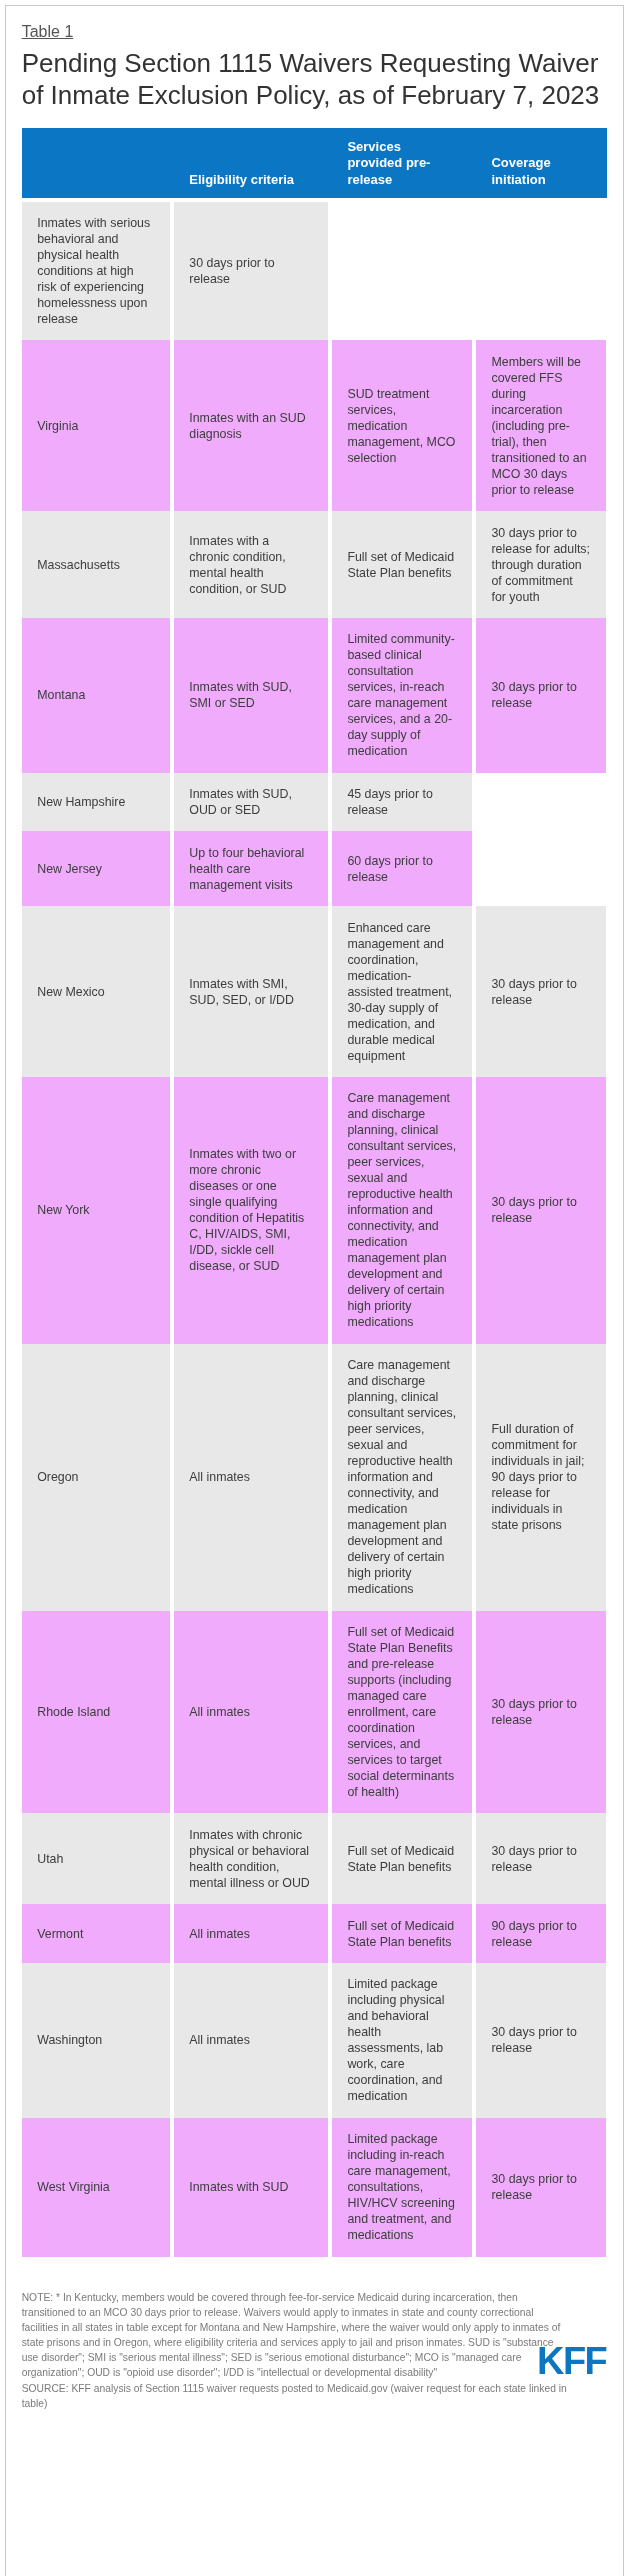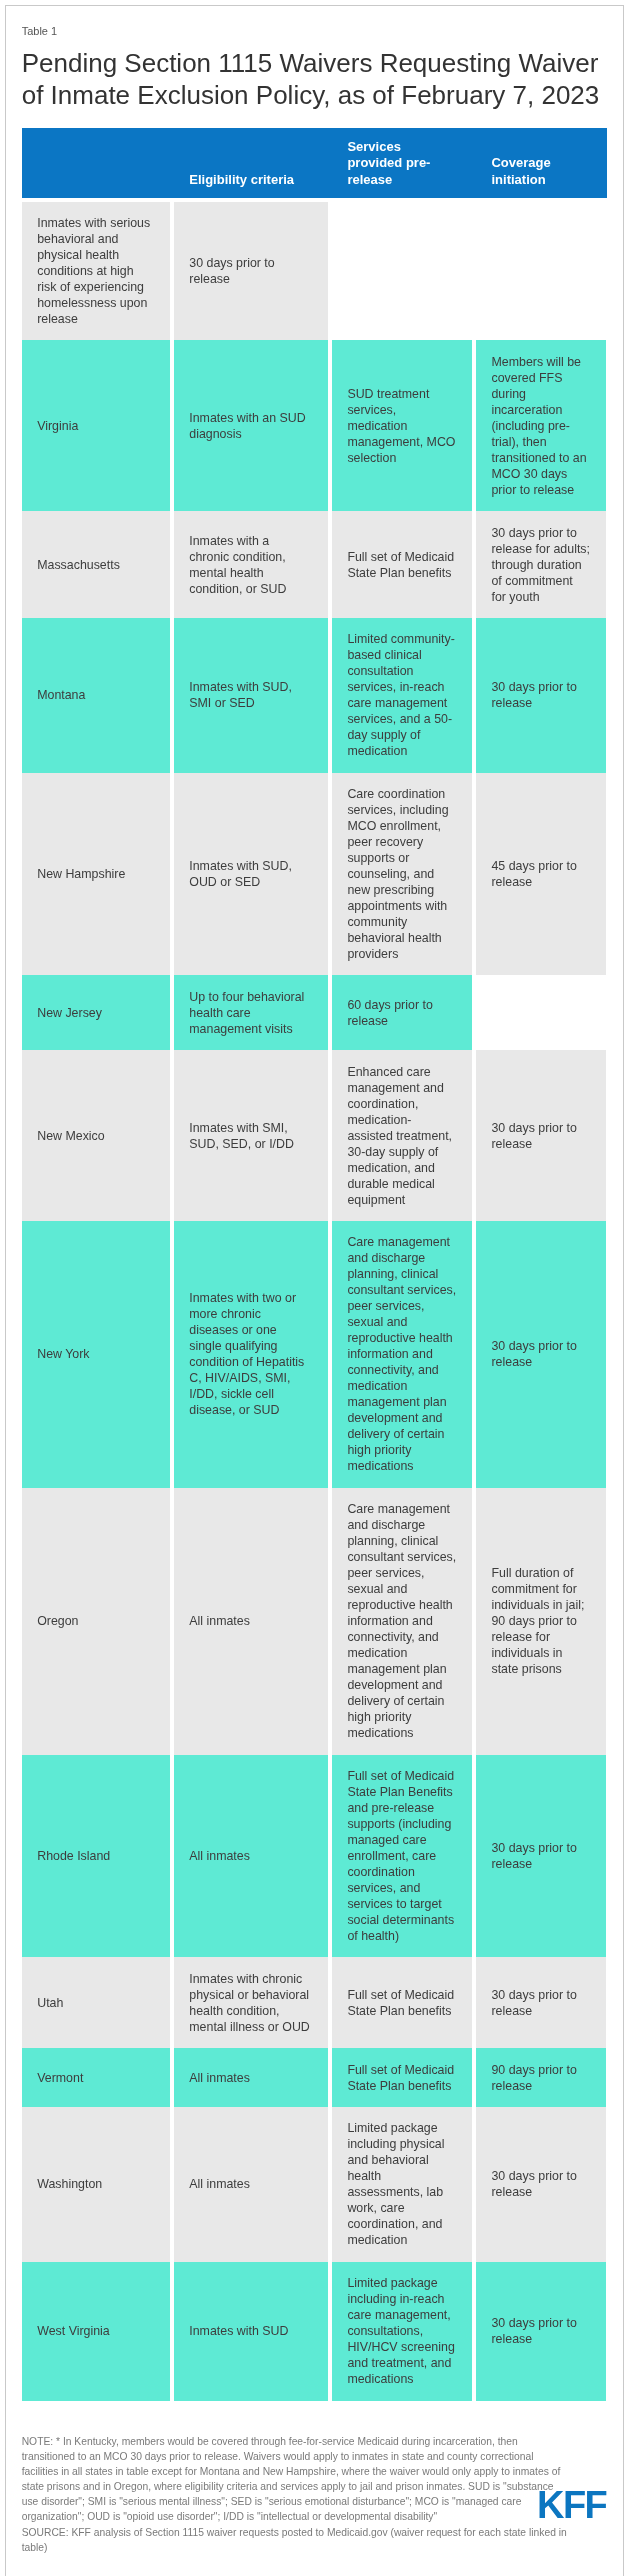--- a/index.html
+++ b/index.html
@@ -21,24 +21,25 @@
   .card{
     margin:5.2px;
     border:1.5px solid var(--border-gray);
     background:#ffffff;
     padding:18.5px 15.5px 15.5px 15.5px;
     min-height:2850px;
     display:flex;
     flex-direction:column;
   }
   .table-label{
-    font-size:11px;
+    font-size:16px;
     line-height:13.4px;
     color:#555555;
     margin-bottom:9.3px;
+    text-decoration:underline;
   }
   .title{
     font-size:26px;
     line-height:32px;
     font-weight:400;
     color:var(--title-gray);
     max-width:580px;
     margin-bottom:17px;
   }
   .grid-header{
@@ -62,21 +63,21 @@
     grid-template-columns:148px 154px 140px 130px;
     column-gap:4.1px;
     background:#ffffff;
   }
   .cell{
     padding:13.4px 15.5px;
     display:flex;
     align-items:center;
     font-size:12.4px;
     line-height:16px;
-    background:#5eead4;
+    background:#f0abfc;
   }
   .row.shaded .cell{background:var(--row-shade);}
   .footer{
     margin-top:33px;
     position:relative;
     padding-right:5.2px;
   }
   .note, .source{
     font-size:10.3px;
     line-height:15px;
@@ -153,36 +154,33 @@
     </div>
 
     <div class="row">
       <div class="cell">
         <span>Montana</span>
       </div>
       <div class="cell">
         <span>Inmates with SUD, SMI or SED</span>
       </div>
       <div class="cell">
-        <span>Limited community-based clinical consultation services, in-reach care management services, and a 50-day supply of medication</span>
+        <span>Limited community-based clinical consultation services, in-reach care management services, and a 20-day supply of medication</span>
       </div>
       <div class="cell">
         <span>30 days prior to release</span>
       </div>
     </div>
 
     <div class="row shaded">
       <div class="cell">
         <span>New Hampshire</span>
       </div>
       <div class="cell">
         <span>Inmates with SUD, OUD or SED</span>
-      </div>
-      <div class="cell">
-        <span>Care coordination services, including MCO enrollment, peer recovery supports or counseling, and new prescribing appointments with community behavioral health providers</span>
       </div>
       <div class="cell">
         <span>45 days prior to release</span>
       </div>
     </div>
 
     <div class="row">
       <div class="cell">
         <span>New Jersey</span>
       </div>

